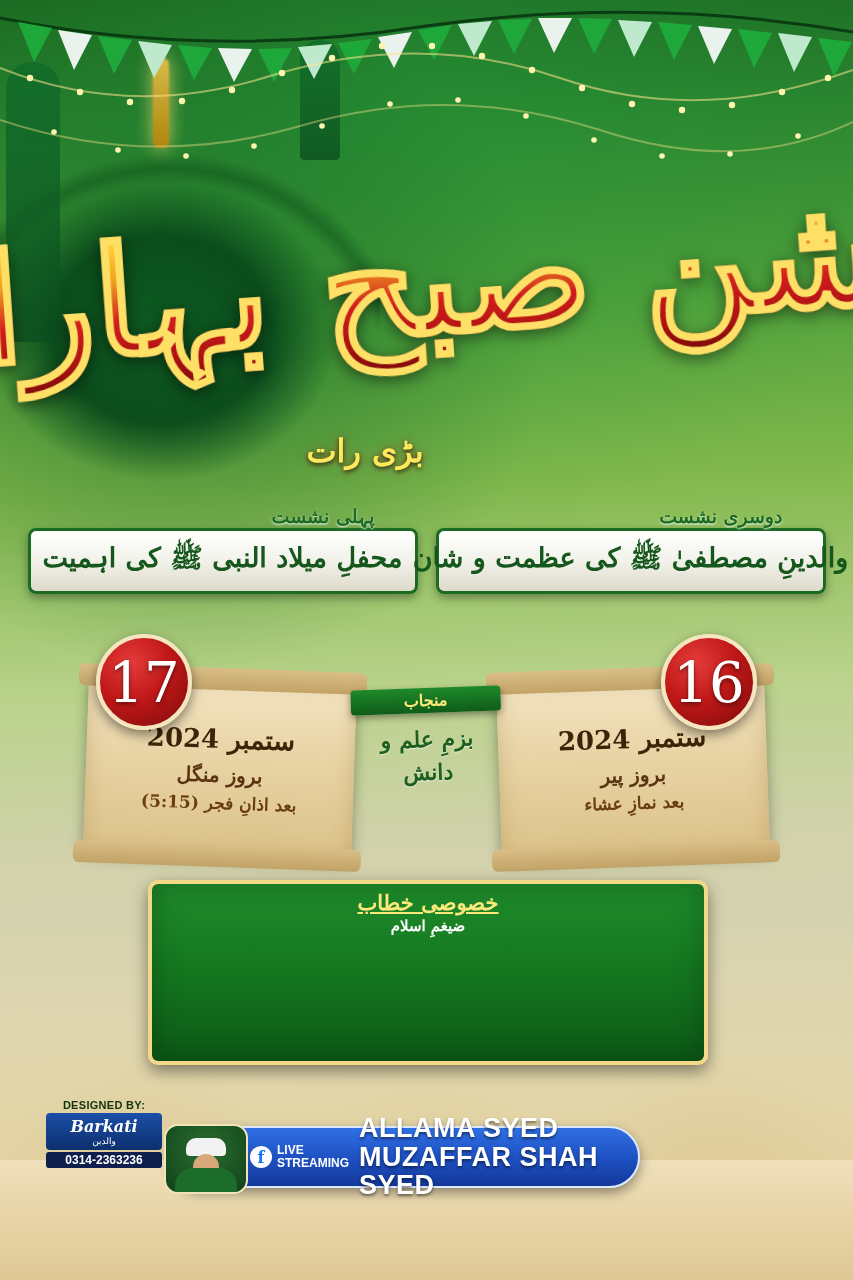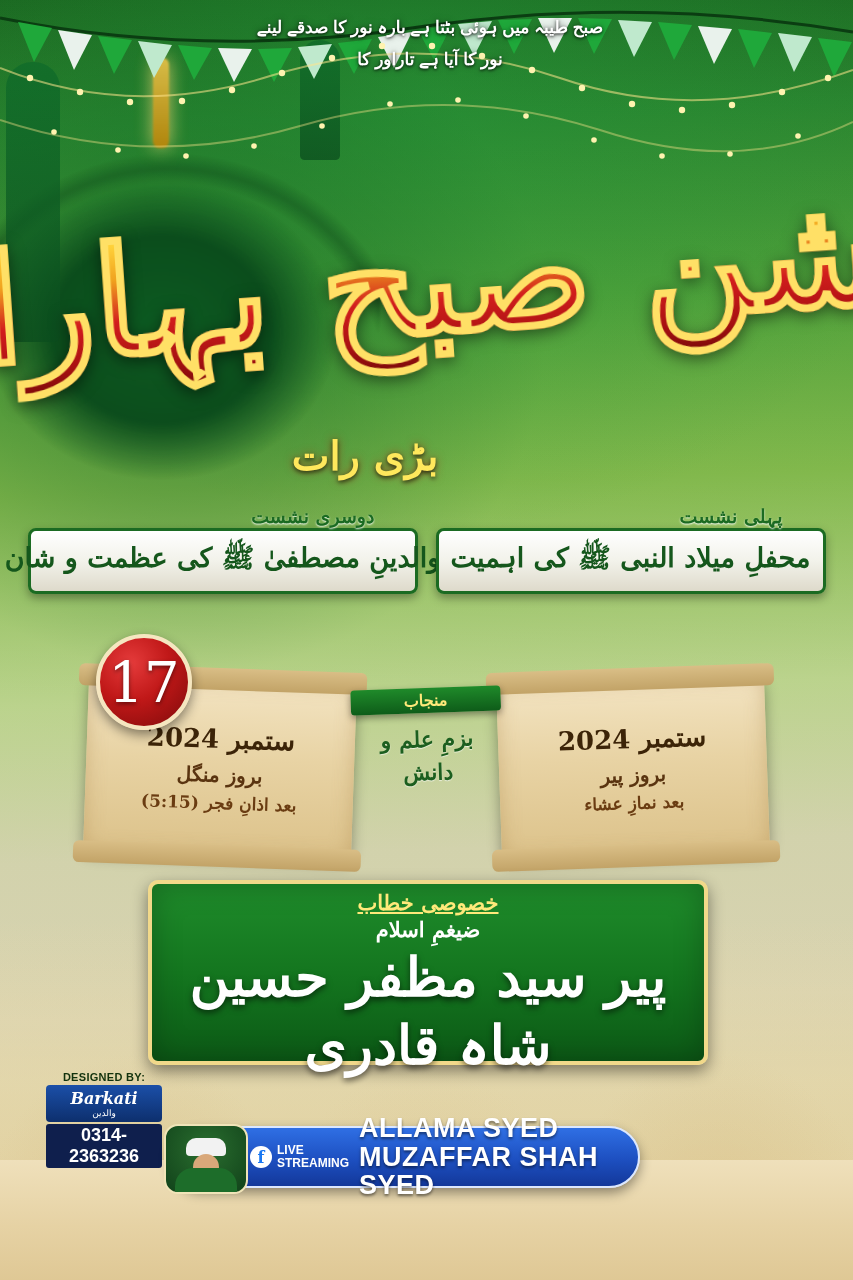--- a/index.html
+++ b/index.html
@@ -78,21 +78,21 @@
     -webkit-background-clip: text; background-clip: text; color: transparent;
     -webkit-text-stroke: 3px #ffe066;
     filter: drop-shadow(0 4px 8px rgba(0,0,0,.5));
     transform: rotate(-4deg);
     white-space: nowrap;
   }
   .title-sub {
     position: absolute; top: 432px; left: 0; width: 730px; text-align: center;
     direction: rtl;
     font-family: "DejaVu Serif", serif;
-    font-size: 40px; font-weight: bold; color: #ffe85c;
+    font-size: 32px; font-weight: bold; color: #ffe85c;
     text-shadow: 0 2px 4px rgba(0,0,0,.6), 0 0 10px rgba(180,40,10,.6);
   }
 
   
   .sessions {
     position: absolute; top: 498px; left: 0; width: 853px; height: 125px;
     display: flex; flex-direction: row-reverse; justify-content: center; gap: 18px;
     direction: rtl;
   }
   .session {
@@ -177,21 +177,21 @@
     border: 4px solid #f2d98a;
     border-radius: 10px;
     box-shadow: 0 6px 16px rgba(0,0,0,.45), inset 0 0 30px rgba(0,0,0,.25);
     direction: rtl; text-align:center;
   }
   .speaker-kicker {
     margin-top: 6px; color:#ffe97a; font-family:"DejaVu Serif", serif;
     font-size: 21px; font-weight: bold; text-decoration: underline;
   }
   .speaker-sub {
-    color:#ffffff; font-family:"DejaVu Serif", serif; font-size: 21px; font-weight:bold;
+    color:#ffffff; font-family:"DejaVu Serif", serif; font-size: 15px; font-weight:bold;
     margin-top: 2px;
   }
   .speaker-name {
     color:#ffffff; font-family:"DejaVu Serif", serif; font-size: 54px; font-weight:bold;
     line-height: 1.25; margin-top: 2px;
     text-shadow: 0 3px 6px rgba(0,0,0,.55);
   }
 
   
   .designer {
@@ -201,21 +201,21 @@
     font-size: 11px; font-weight:bold; color:#12320d; letter-spacing:.3px;
   }
   .designer-logo {
     margin-top: 2px; background: linear-gradient(180deg,#1b4fa8,#0d2f6d);
     color:#fff; border-radius: 4px; padding: 4px 16px;
     font-family:"DejaVu Serif", serif;
   }
   .designer-logo .name { font-size: 16px; font-style: italic; font-weight: bold; }
   .designer-logo .sub  { font-size: 9px; }
   .designer-phone {
-    margin-top: 2px; background:#0f1f4d; color:#fff; font-size: 18px; font-weight:bold;
+    margin-top: 2px; background:#0f1f4d; color:#fff; font-size: 12px; font-weight:bold;
     border-radius: 3px; padding: 1px 0;
   }
 
   
   .live-bar {
     position:absolute; left: 170px; bottom: 92px; width: 470px; height: 62px;
     background: linear-gradient(180deg,#2f6fe4 0%, #1d4fc0 55%, #13389a 100%);
     border: 2px solid #dbe7ff;
     border-radius: 34px;
     box-shadow: 0 5px 12px rgba(0,0,0,.4);
@@ -335,48 +335,47 @@
         <circle cx="390" cy="104" r="2.8"></circle>
       <circle cx="458" cy="100" r="2.8"></circle>
         <circle cx="526" cy="116" r="2.8"></circle>
         <circle cx="594" cy="140" r="2.8"></circle>
       <circle cx="662" cy="156" r="2.8"></circle>
         <circle cx="730" cy="154" r="2.8"></circle>
         <circle cx="798" cy="136" r="2.8"></circle>
     </g>
   </svg>
 
-  <div class="couplet">صبح طیبہ میں ہوئی بٹتا ہے بارہ نور کا
-صدقے لینے نور کا آیا ہے تاراور کا</div>
 
   <div class="title-wrap">
     <div class="title-main">جشن صبح بہاراں</div>
   </div>
   <div class="title-sub">بڑی رات</div>
 
   <div class="sessions">
+    <div class="session">
+      <div class="session-num">پہلی نشست</div>
+      <div class="session-text">محفلِ میلاد النبی ﷺ کی اہمیت</div>
+    </div>
     <div class="session">
       <div class="session-num">دوسری نشست</div>
       <div class="session-text">والدینِ مصطفیٰ ﷺ کی عظمت و شان</div>
-    </div>
-    <div class="session">
-      <div class="session-num">پہلی نشست</div>
-      <div class="session-text">محفلِ میلاد النبی ﷺ کی اہمیت</div>
     </div>
   </div>
 
   <div class="scrolls">
 
     <div class="scroll right">
       <div class="scroll-body">
         <div class="scroll-date">ستمبر 2024</div>
         <div class="scroll-day">بروز پیر</div>
         <div class="scroll-time">بعد نمازِ عشاء</div>
       </div>
     </div>
+    <div class="badge right">16</div>
 
     <div class="scroll left">
       <div class="scroll-body">
         <div class="scroll-date">ستمبر 2024</div>
         <div class="scroll-day">بروز منگل</div>
         <div class="scroll-time">بعد اذانِ فجر (5:15)</div>
       </div>
     </div>
     <div class="badge left">17</div>
 
@@ -385,21 +384,20 @@
       <div class="lines">
         <div>بزمِ علم و</div>
         <div>دانش</div>
       </div>
     </div>
   </div>
 
   <div class="speaker-panel">
     <div class="speaker-kicker">خصوصی خطاب</div>
     <div class="speaker-sub">ضیغمِ اسلام</div>
-    <div class="speaker-name">پیر سید مظفر حسین شاہ قادری</div>
   </div>
 
   <div class="designer">
     <div class="designer-label">DESIGNED BY:</div>
     <div class="designer-logo">
       <div class="name">Barkati</div>
       <div class="sub">والدین</div>
     </div>
     <div class="designer-phone">0314-2363236</div>
   </div>

